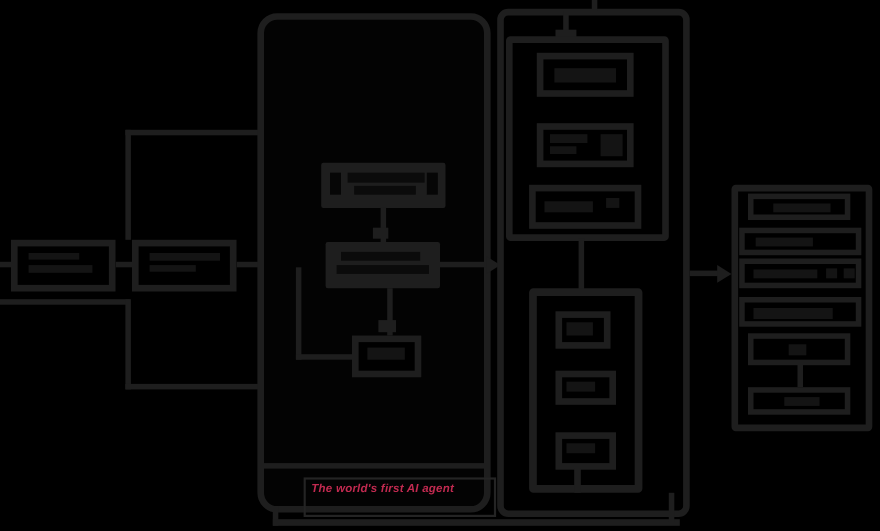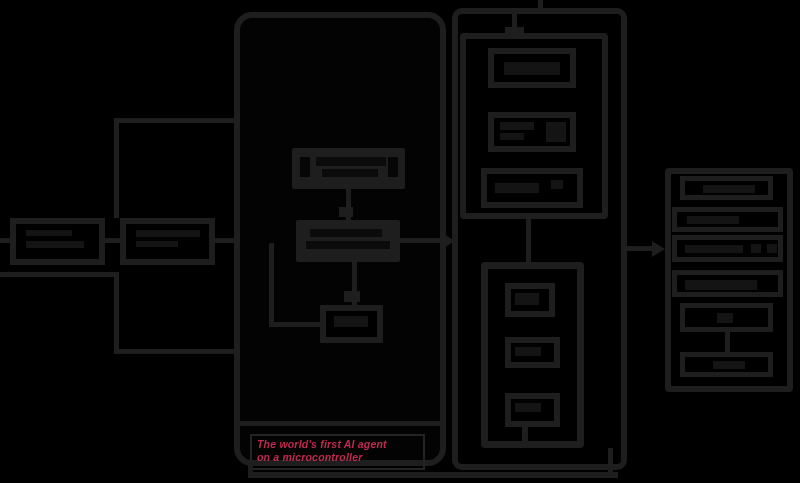--- a/index.html
+++ b/index.html
@@ -17,21 +17,21 @@
        border-bottom:8px solid transparent;border-left:13px solid #1e1e1e;}
   .card{position:absolute;left:234px;top:12px;width:212px;height:454px;
         border:6px solid #1e1e1e;border-radius:18px;background:#030303;box-sizing:border-box;}
   .hdr{position:absolute;left:8px;top:4px;width:184px;height:60px;border-radius:10px;
        background:linear-gradient(180deg,#1a0402 0%,#3a0e07 40%,#43100a 62%,#240704 100%);
        overflow:hidden;}
   .hdr svg{position:absolute;left:50%;top:1px;transform:translateX(-50%);}
   .logo{position:absolute;left:0;right:0;bottom:3px;text-align:center;
         font-size:15px;font-weight:800;letter-spacing:4px;color:#fdfbfa;
         text-shadow:0 1px 2px #000, 0 0 4px #2a0000;}
-  .tagbox{position:absolute;left:10px;top:416px;width:166px;height:30px;
+  .tagbox{position:absolute;left:36px;top:416px;width:166px;height:30px;
           border:2px solid #242424;padding:2px 0 0 5px;box-sizing:content-box;}
   .tagline{font-size:10.5px;line-height:13px;font-weight:700;font-style:italic;
            color:#c12a50;letter-spacing:0.2px;white-space:nowrap;}
   .rnd4{border-radius:4px;}
   .rnd8{border-radius:10px;}
 </style>
 </head>
 <body>
 
 <div id="stage">
@@ -75,21 +75,20 @@
     <div class="ln" style="left:106px;top:171px;width:5px;height:31px;"></div>
     <div class="ln" style="left:99px;top:189px;width:14px;height:10px;"></div>
     <div class="ln" style="left:112px;top:244px;width:5px;height:43px;"></div>
     <div class="ln" style="left:104px;top:273px;width:16px;height:11px;"></div>
     <div class="ln" style="left:29px;top:225px;width:5px;height:84px;"></div>
     <div class="ln" style="left:29px;top:304px;width:51px;height:5px;"></div>
     <div class="ln" style="left:0px;top:403px;width:200px;height:5px;"></div>
 
     <div class="tagbox">
       <div class="tagline">The world's first AI agent</div>
-      <div class="tagline">on a microcontroller</div>
     </div>
   </div>
 
   <div class="ln" style="left:400px;top:238px;width:48px;height:5px;"></div>
   <div class="tri" style="left:442px;top:233px;"></div>
 
   <div class="bx rnd8" style="left:452px;top:8px;width:175px;height:462px;"></div>
   <div class="ln" style="left:538px;top:0;width:5px;height:10px;"></div>
   <div class="ln" style="left:512px;top:10px;width:5px;height:26px;"></div>
   <div class="ln" style="left:505px;top:27px;width:19px;height:9px;"></div>

